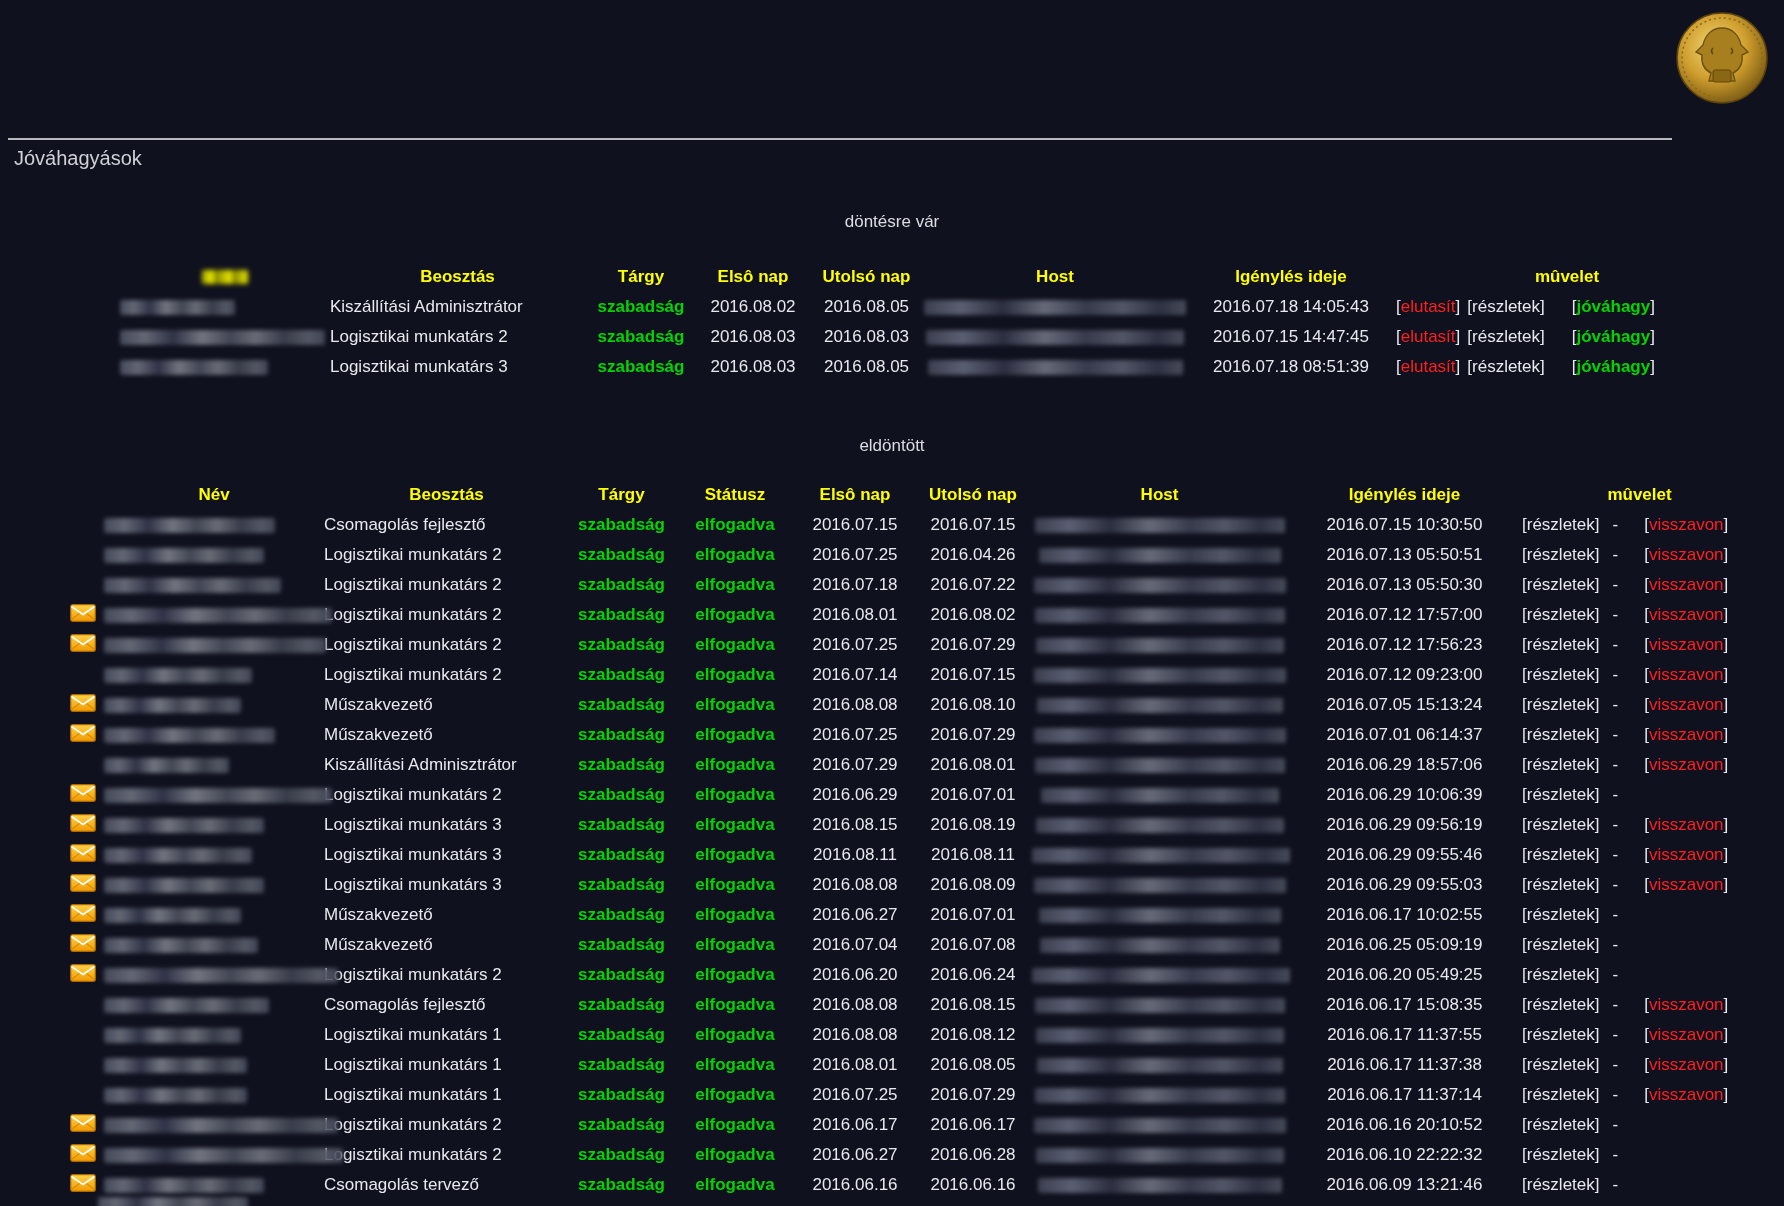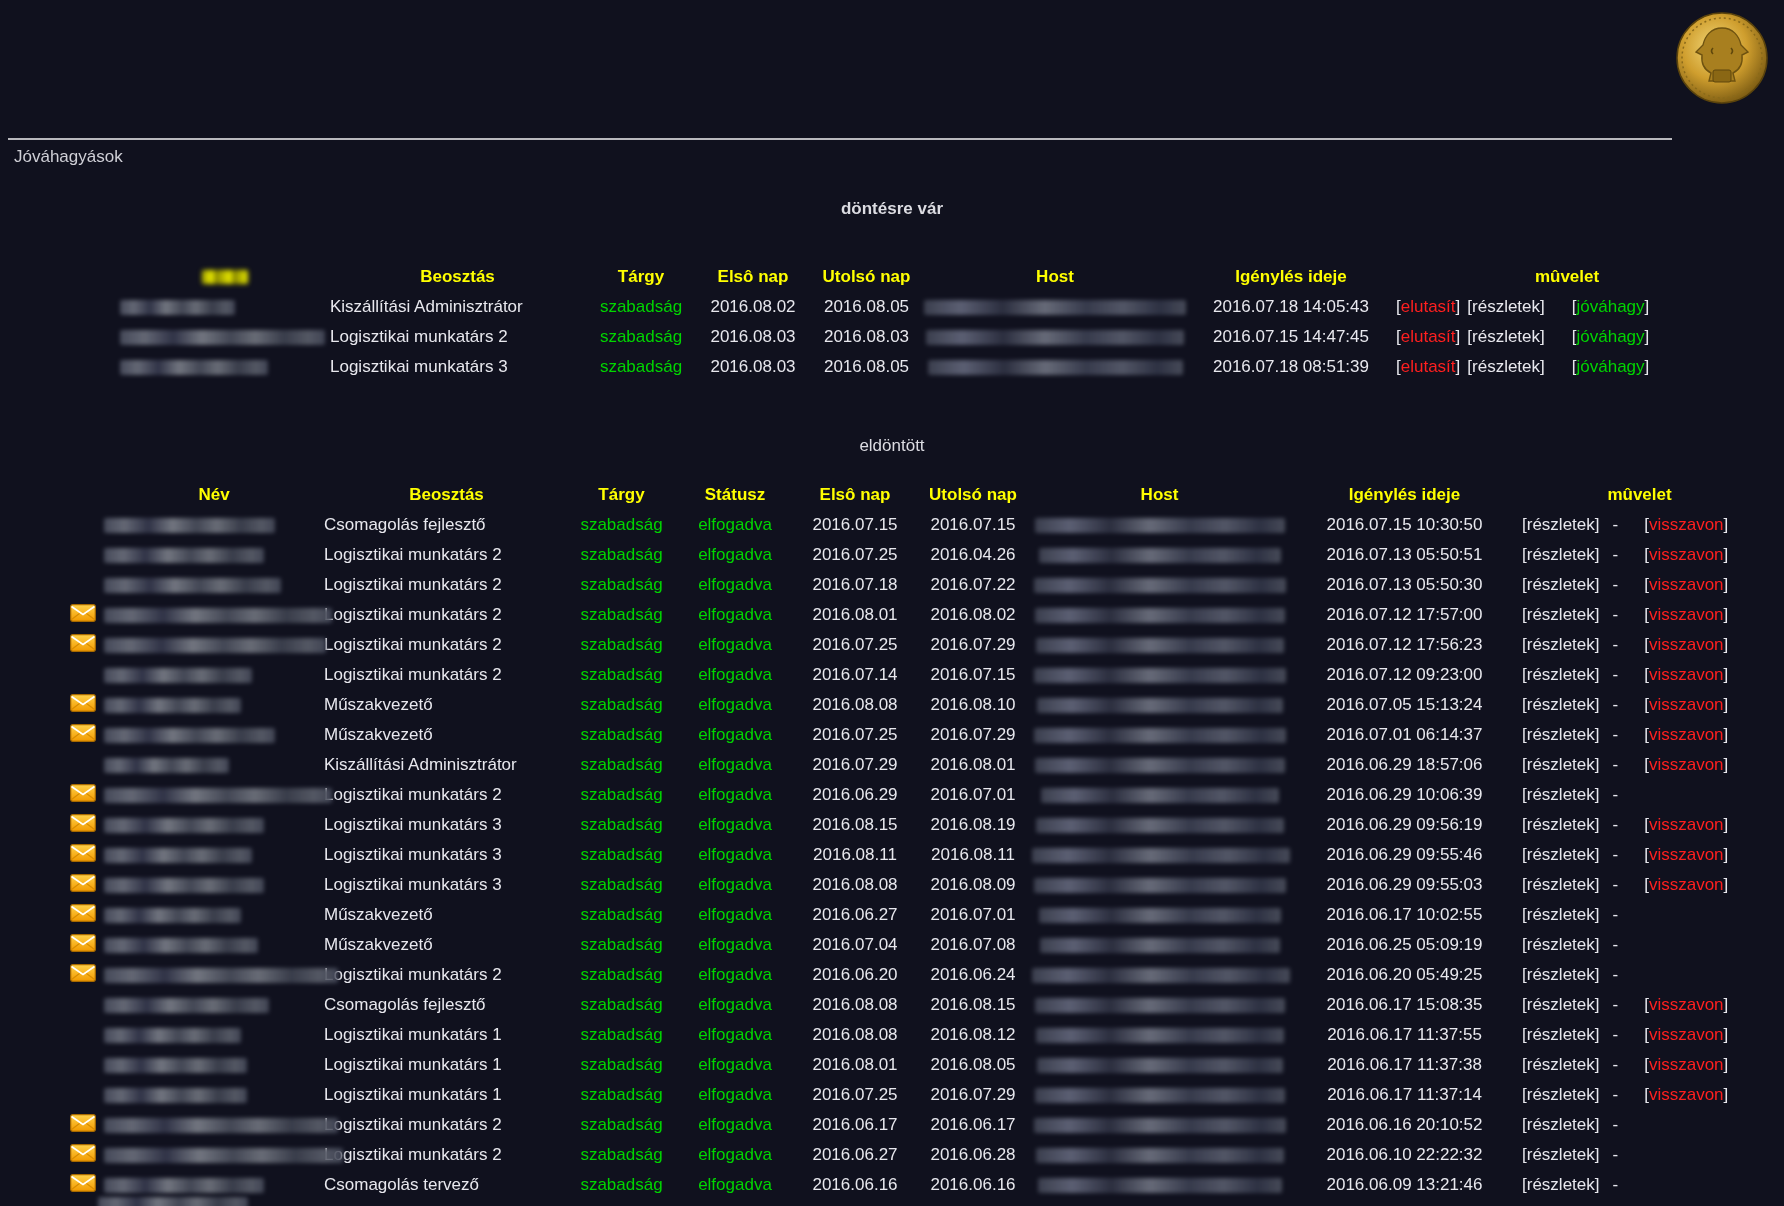--- a/index.html
+++ b/index.html
@@ -5,35 +5,35 @@
   html,body{margin:0;padding:0;background:#10111e;}
   body{
     position:relative;
     width:1784px;height:1206px;
     overflow:hidden;
     font-family:"Liberation Sans", sans-serif;
     color:#e8e8ee;
     font-size:17px;
   }
   .hr-line{position:absolute;left:8px;top:138px;width:1664px;height:2px;background:#b9b9bd;}
-  .page-title{position:absolute;left:14px;top:147px;font-size:17px;color:#cfcfd6;}
+  .page-title{position:absolute;left:14px;top:147px;font-size:20px;color:#cfcfd6;}
   .coin{position:absolute;top:12px;right:16px;width:92px;height:92px;}
   .section-title{position:absolute;left:0;width:100%;text-align:center;color:#dcdce2;font-size:17px;}
-  #sec1{top:199px;font-weight:bold;}
+  #sec1{top:212px;}
   #sec2{top:436px;}
   .tbl{position:absolute;left:0;width:1764px;}
   #t1{top:262px;}
   #t2{top:480px;}
   .row{display:grid;height:30px;align-items:center;}
   .t1-grid{grid-template-columns:210px 255px 112px 112px 115px 262px 210px 342px;padding-left:120px;}
   .t2-grid{grid-template-columns:36px 220px 245px 105px 122px 118px 118px 255px 235px 235px;padding-left:68px;}
   .c{text-align:center;}
   .l{text-align:left;}
   .hdr{color:#ffff00;font-weight:bold;font-size:17px;}
-  .green{color:#00d500;font-weight:normal;}
+  .green{color:#00d500;font-weight:bold;}
   .red{color:#ff1f1f;}
   .white{color:#e8e8ee;}
   .muted-dash{margin:0 6px;}
   .act{margin-right:7px;white-space:nowrap;cursor:pointer;}
   .act:last-child{margin-right:0;margin-left:20px;}
   .rname,.rhost{height:15px;border-radius:2px;filter:blur(2.3px);opacity:.92;
     background:linear-gradient(90deg,#4a4e5e,#6b6f7c 12%,#33364a 26%,#7a7e88 40%,#474b59 54%,#70747e 66%,#3c404e 80%,#5a5e6a 92%,#444858);}
   .rhost{margin:0 auto;background:linear-gradient(90deg,#3f4352,#62667a 14%,#2e3142 30%,#6e7280 46%,#3a3e50 62%,#585c6c 76%,#303446 90%,#4c505e);}
   .blur-yellow{width:46px;height:14px;margin:0 auto;border-radius:2px;filter:blur(2.6px);
     background:repeating-linear-gradient(90deg,#b9b900 0 6px,#e0e000 6px 12px,#8f8f00 12px 18px);}

